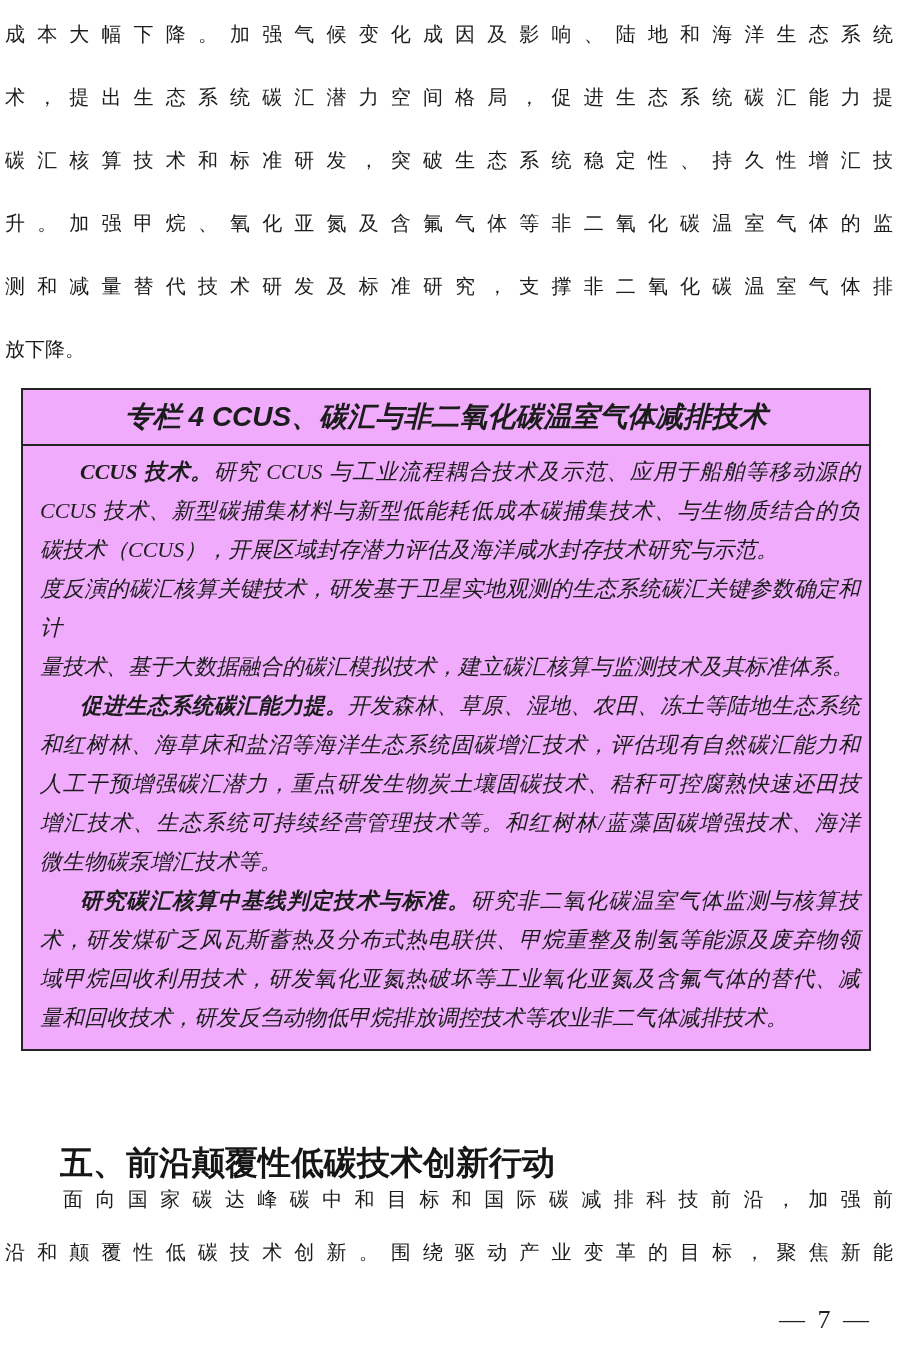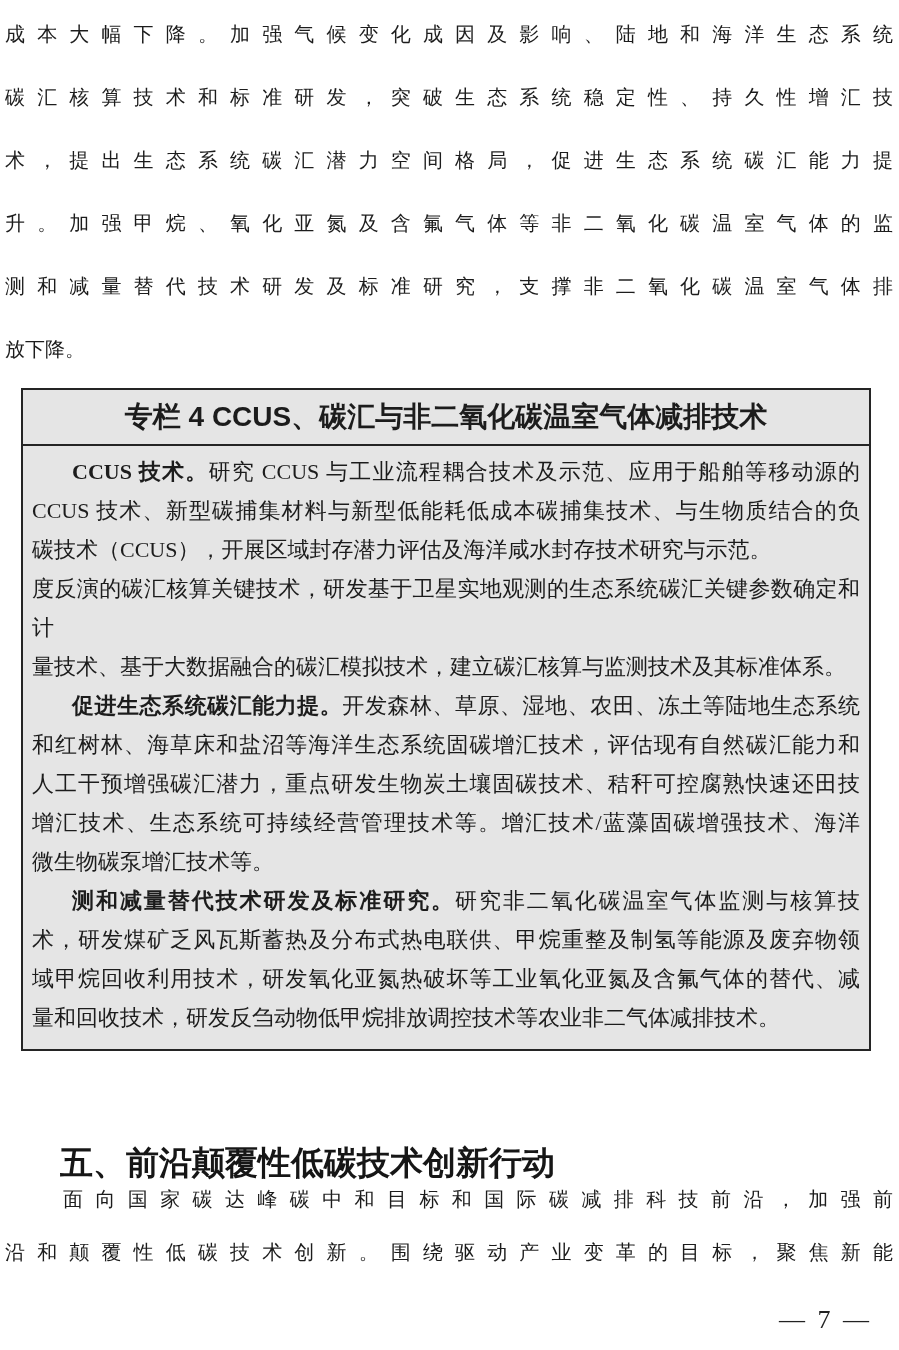--- a/index.html
+++ b/index.html
@@ -11,52 +11,52 @@
   .tline{text-align:justify;}
   .tline.fill{text-align-last:justify;}
   .body-text{position:absolute;left:5px;width:888px;font-size:20px;}
   .body-text.top{top:3px;}
   .body-text.top .tline{line-height:63px;}
   .body-text.bottom{top:1173px;}
   .body-text.bottom .tline{line-height:53px;}
   .body-text.bottom .tline.indent{text-indent:58px;}
   .panel{
     position:absolute;left:21px;top:388px;width:846px;
-    border:2px solid #242424;background:#e5e5e5;
+    border:2px solid #242424;background:#f0abfc;font-style:italic;
   }
   .panel-title{
     height:54px;line-height:54px;text-align:center;
     font-size:28px;font-weight:bold;border-bottom:2px solid #242424;
     font-family:"Liberation Sans","DejaVu Sans",sans-serif;
   }
   .panel-body{padding:6px 9px 12px 9px;font-size:22px;}
-  .panel-body .tline{line-height:39px;}
+  .panel-body .tline{line-height:39px;margin-left:8px;}
   .panel-body .tline.indent{text-indent:40px;}
   .lead{font-weight:bold;}
   .section-heading{
     position:absolute;left:60px;top:1141px;font-size:33px;font-weight:bold;
     font-family:"Liberation Sans","DejaVu Sans",sans-serif;color:#161616;
   }
   .page-num{
     position:absolute;right:27px;top:1305px;font-size:26px;letter-spacing:3px;
     color:#222;
   }
 </style>
 </head>
 <body>
 
 <div class="page">
 
   <div class="body-text top">
 
       <div class="tline fill"><span class="lead"></span><span>成本大幅下降。加强气候变化成因及影响、陆地和海洋生态系统</span></div>
 
+      <div class="tline fill"><span class="lead"></span><span>术，提出生态系统碳汇潜力空间格局，促进生态系统碳汇能力提</span></div>
+
       <div class="tline fill"><span class="lead"></span><span>碳汇核算技术和标准研发，突破生态系统稳定性、持久性增汇技</span></div>
-
-      <div class="tline fill"><span class="lead"></span><span>术，提出生态系统碳汇潜力空间格局，促进生态系统碳汇能力提</span></div>
 
       <div class="tline fill"><span class="lead"></span><span>升。加强甲烷、氧化亚氮及含氟气体等非二氧化碳温室气体的监</span></div>
 
       <div class="tline fill"><span class="lead"></span><span>测和减量替代技术研发及标准研究，支撑非二氧化碳温室气体排</span></div>
 
       <div class="tline"><span class="lead"></span><span>放下降。</span></div>
     </div>
 
   <div class="panel">
     <div class="panel-title">专栏 4 CCUS、碳汇与非二氧化碳温室气体减排技术</div>
@@ -73,25 +73,25 @@
 
         <div class="tline"><span class="lead"></span><span>量技术、基于大数据融合的碳汇模拟技术，建立碳汇核算与监测技术及其标准体系。</span></div>
 
         <div class="tline fill indent"><span class="lead">促进生态系统碳汇能力提。</span><span>开发森林、草原、湿地、农田、冻土等陆地生态系统</span></div>
 
         <div class="tline fill"><span class="lead"></span><span>和红树林、海草床和盐沼等海洋生态系统固碳增汇技术，评估现有自然碳汇能力和</span></div>
 
         <div class="tline fill"><span class="lead"></span><span>人工干预增强碳汇潜力，重点研发生物炭土壤固碳技术、秸秆可控腐熟快速还田技</span></div>
 
 
-        <div class="tline fill"><span class="lead"></span><span>增汇技术、生态系统可持续经营管理技术等。增汇技术/蓝藻固碳增强技术、海洋</span></div>
+        <div class="tline fill"><span class="lead"></span><span>增汇技术、生态系统可持续经营管理技术等。和红树林/蓝藻固碳增强技术、海洋</span></div>
 
         <div class="tline"><span class="lead"></span><span>微生物碳泵增汇技术等。</span></div>
 
-        <div class="tline fill indent"><span class="lead">测和减量替代技术研发及标准研究。</span><span>研究非二氧化碳温室气体监测与核算技</span></div>
+        <div class="tline fill indent"><span class="lead">研究碳汇核算中基线判定技术与标准。</span><span>研究非二氧化碳温室气体监测与核算技</span></div>
 
         <div class="tline fill"><span class="lead"></span><span>术，研发煤矿乏风瓦斯蓄热及分布式热电联供、甲烷重整及制氢等能源及废弃物领</span></div>
 
         <div class="tline fill"><span class="lead"></span><span>域甲烷回收利用技术，研发氧化亚氮热破坏等工业氧化亚氮及含氟气体的替代、减</span></div>
 
         <div class="tline"><span class="lead"></span><span>量和回收技术，研发反刍动物低甲烷排放调控技术等农业非二气体减排技术。</span></div>
       </div>
   </div>
 
   <div class="section-heading">五、前沿颠覆性低碳技术创新行动</div>

